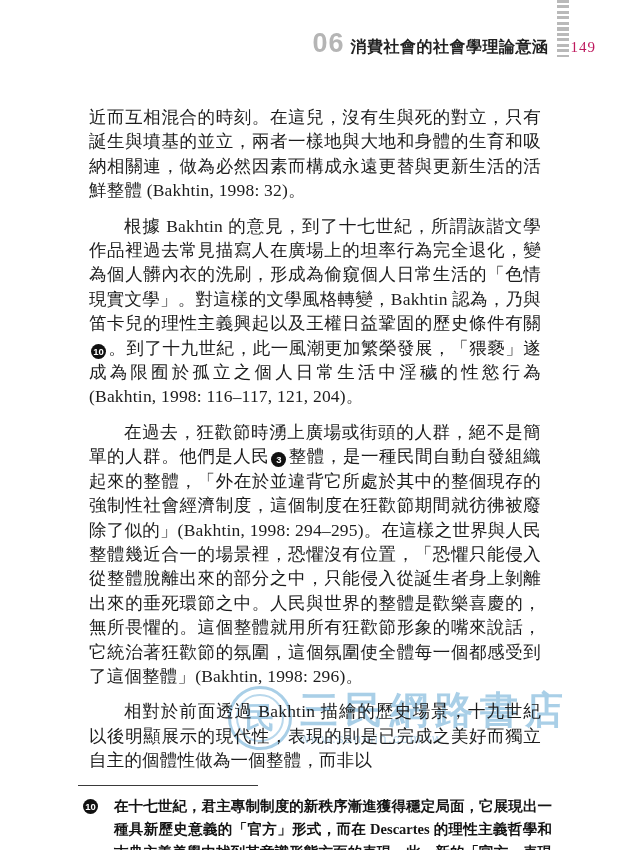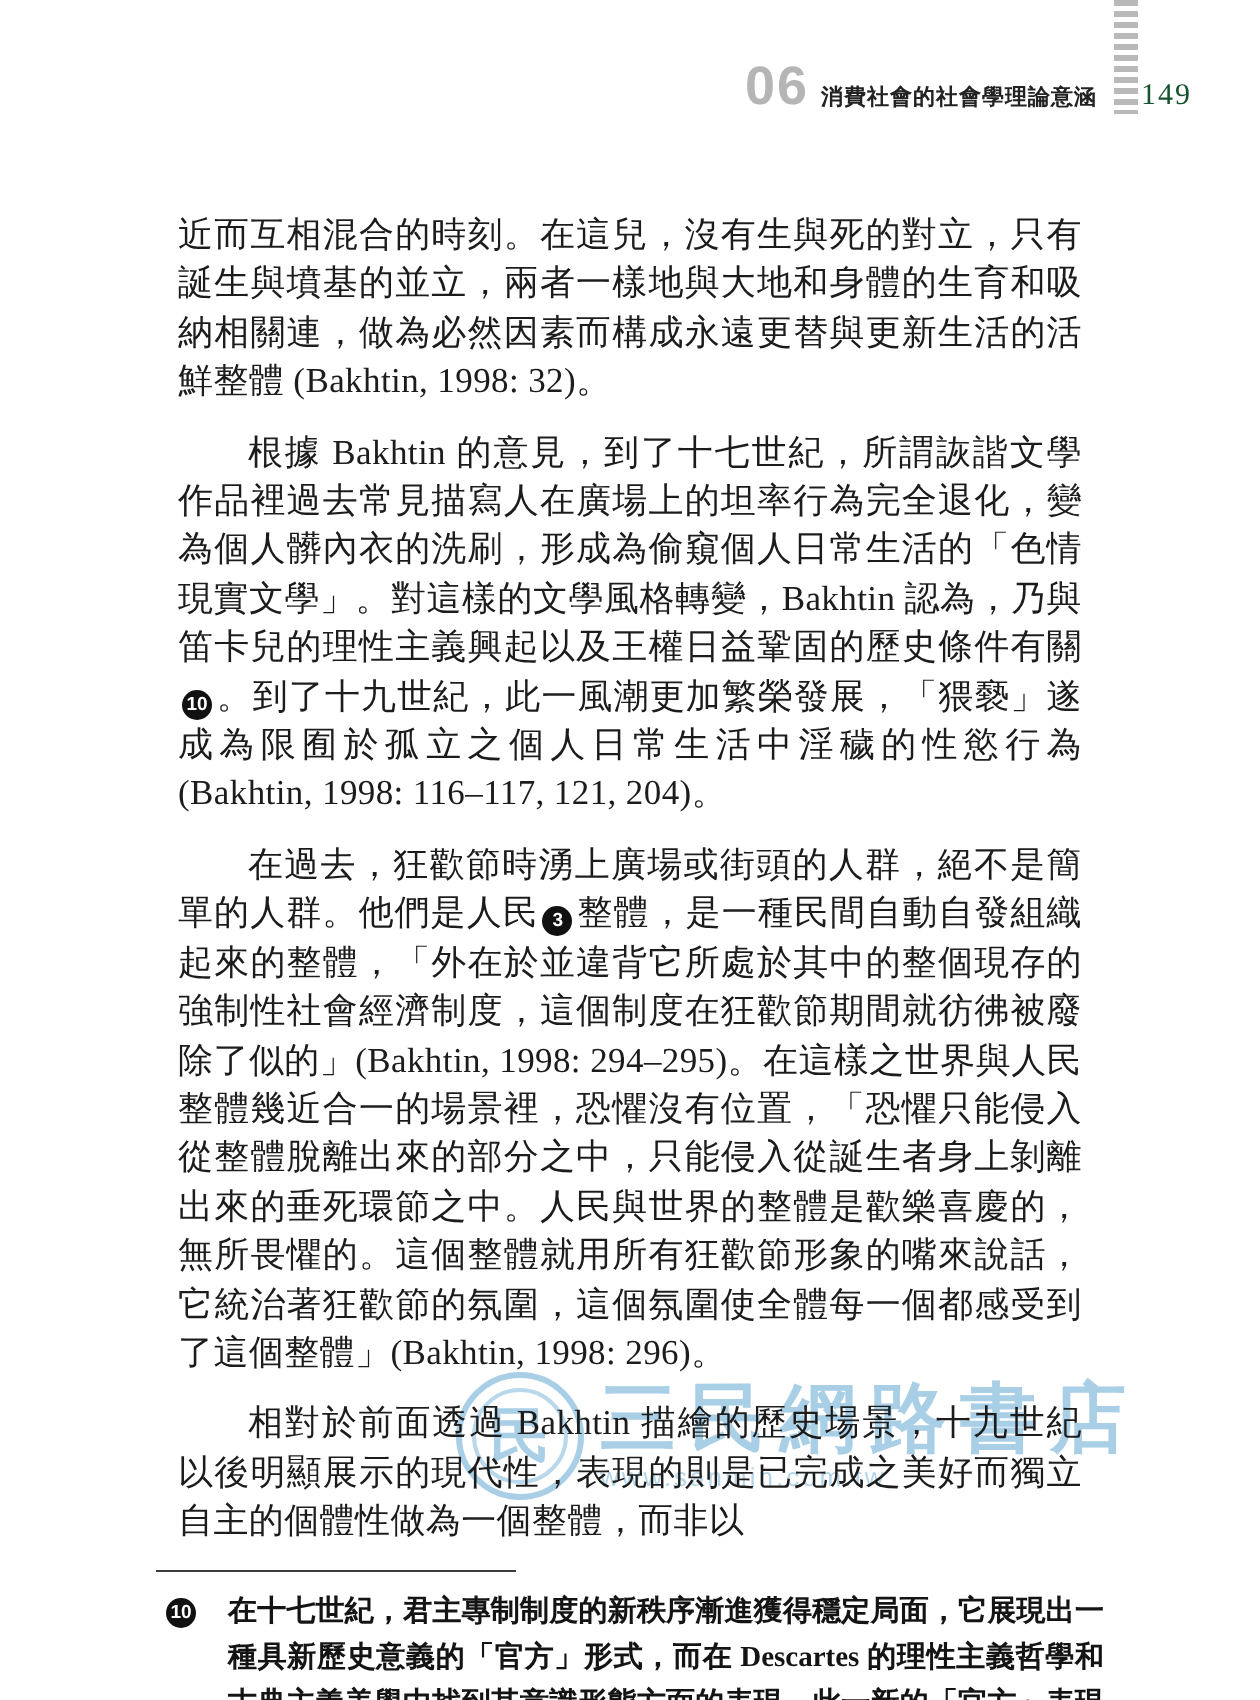--- a/index.html
+++ b/index.html
@@ -12,29 +12,29 @@
   
   .page-header{
     position:absolute;top:28px;right:34px;height:30px;
     display:flex;align-items:baseline;z-index:2;
   }
   .chapter-num{
     font-family:"Liberation Sans","DejaVu Sans",sans-serif;
     font-size:27px;font-weight:bold;color:#b5b5b5;letter-spacing:1px;
   }
   .chapter-title{
-    font-size:11px;font-weight:bold;color:#222;
+    font-size:16px;font-weight:bold;color:#222;
     margin-left:6px;letter-spacing:0.5px;
   }
   .dash-rule{
     position:absolute;top:0;right:61px;width:12px;height:57px;
     background:repeating-linear-gradient(to bottom,#b9b9b9 0 3px,transparent 3px 5.5px);
   }
   .page-num{
-    font-size:15px;color:#14532d;margin-left:22px;letter-spacing:1px;
+    font-size:15px;color:#be185d;margin-left:22px;letter-spacing:1px;
   }
   
   .watermark{
     position:absolute;left:228px;top:686px;z-index:0;
     display:flex;align-items:center;color:#a9cfe7;
   }
   .wm-logo{
     width:58px;height:58px;border:3px solid #a9cfe7;border-radius:50%;
     display:flex;align-items:center;justify-content:center;flex:0 0 auto;
   }

